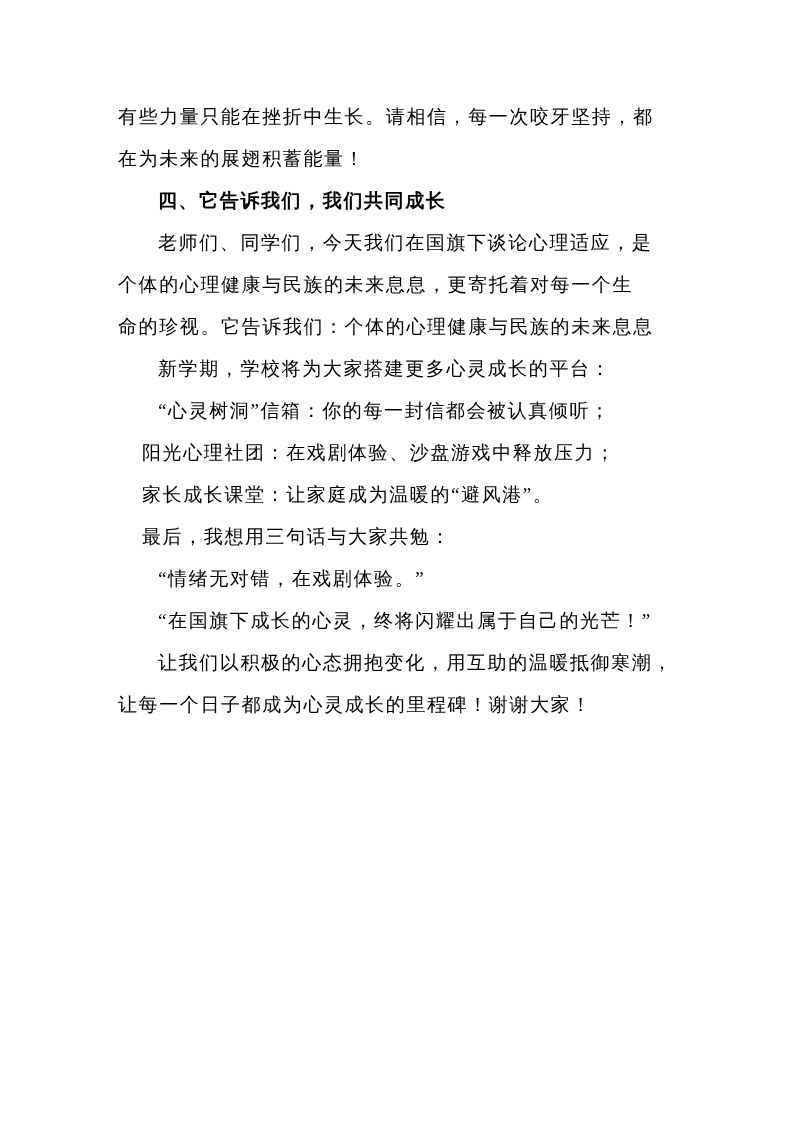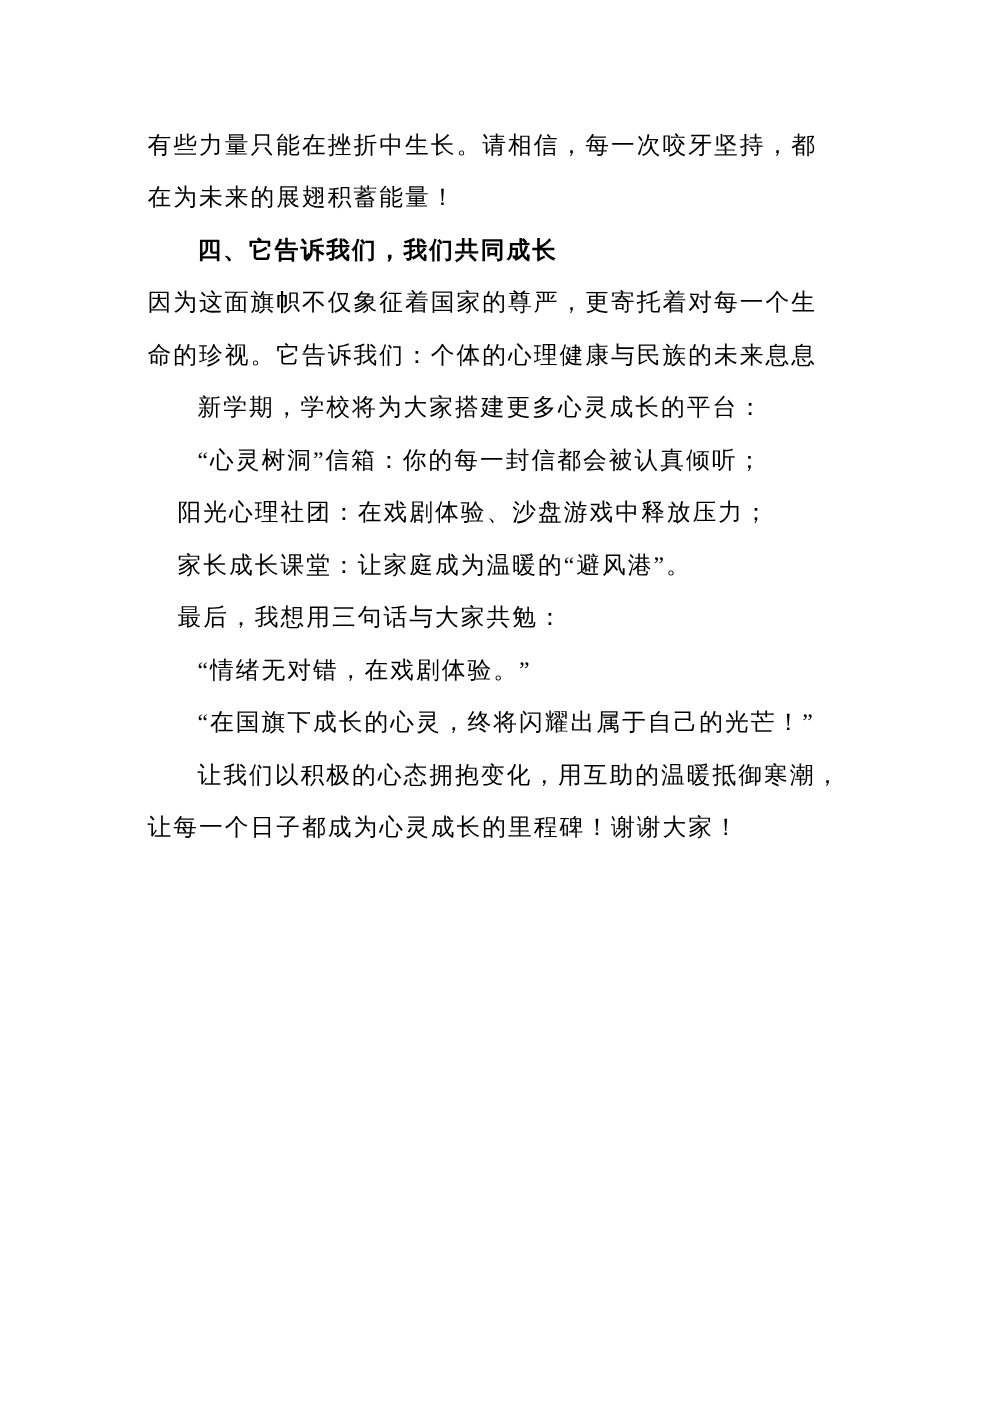--- a/index.html
+++ b/index.html
@@ -53,21 +53,22 @@
     <p>
       <span class="line fill ind0">有些力量只能在挫折中生长。请相信，每一次咬牙坚持，都</span>
       <span class="line ind0">在为未来的展翅积蓄能量！</span>
     </p>
 
     <p class="heading">
       <span class="line ind40">四、它告诉我们，我们共同成长</span>
     </p>
 
     <p>
-      <span class="line fill ind0">因为这面旗帜不仅象征着国家的尊严，更寄托着对每一个生</span>
+      <span class="line fill ind40">老师们、同学们，今天我们在国旗下谈论心理适应，是</span>
+      <span class="line fill ind0">个体的心理健康与民族的未来息息，更寄托着对每一个生</span>
       <span class="line fill ind0">命的珍视。它告诉我们：个体的心理健康与民族的未来息息</span>
     </p>
 
     <p>
       <span class="line ind40">新学期，学校将为大家搭建更多心灵成长的平台：</span>
     </p>
 
     <p>
       <span class="line ind40">“心灵树洞”信箱：你的每一封信都会被认真倾听；</span>
     </p>

